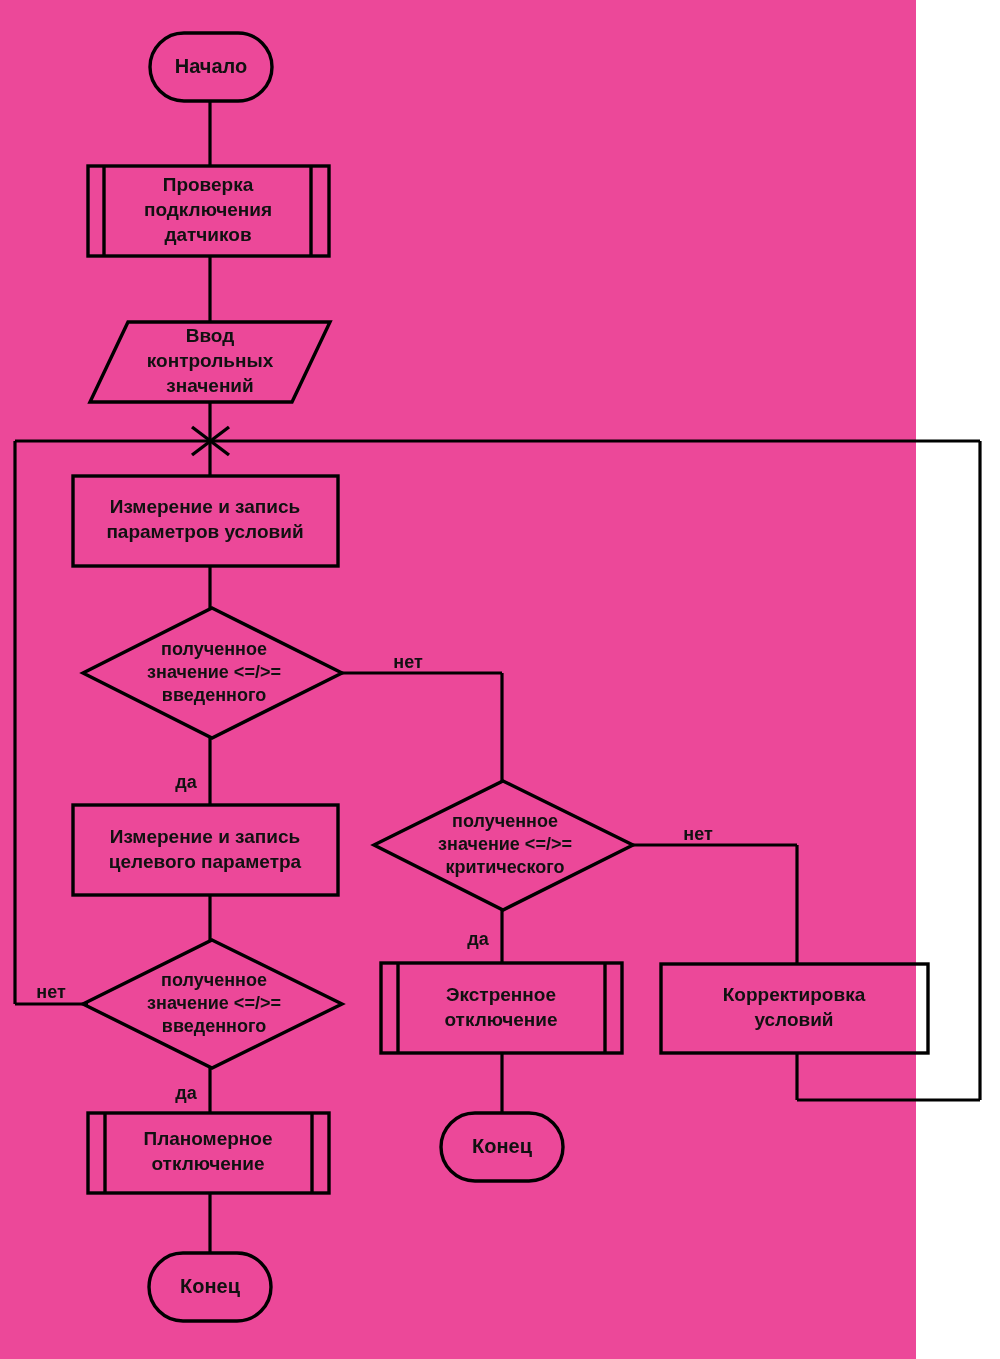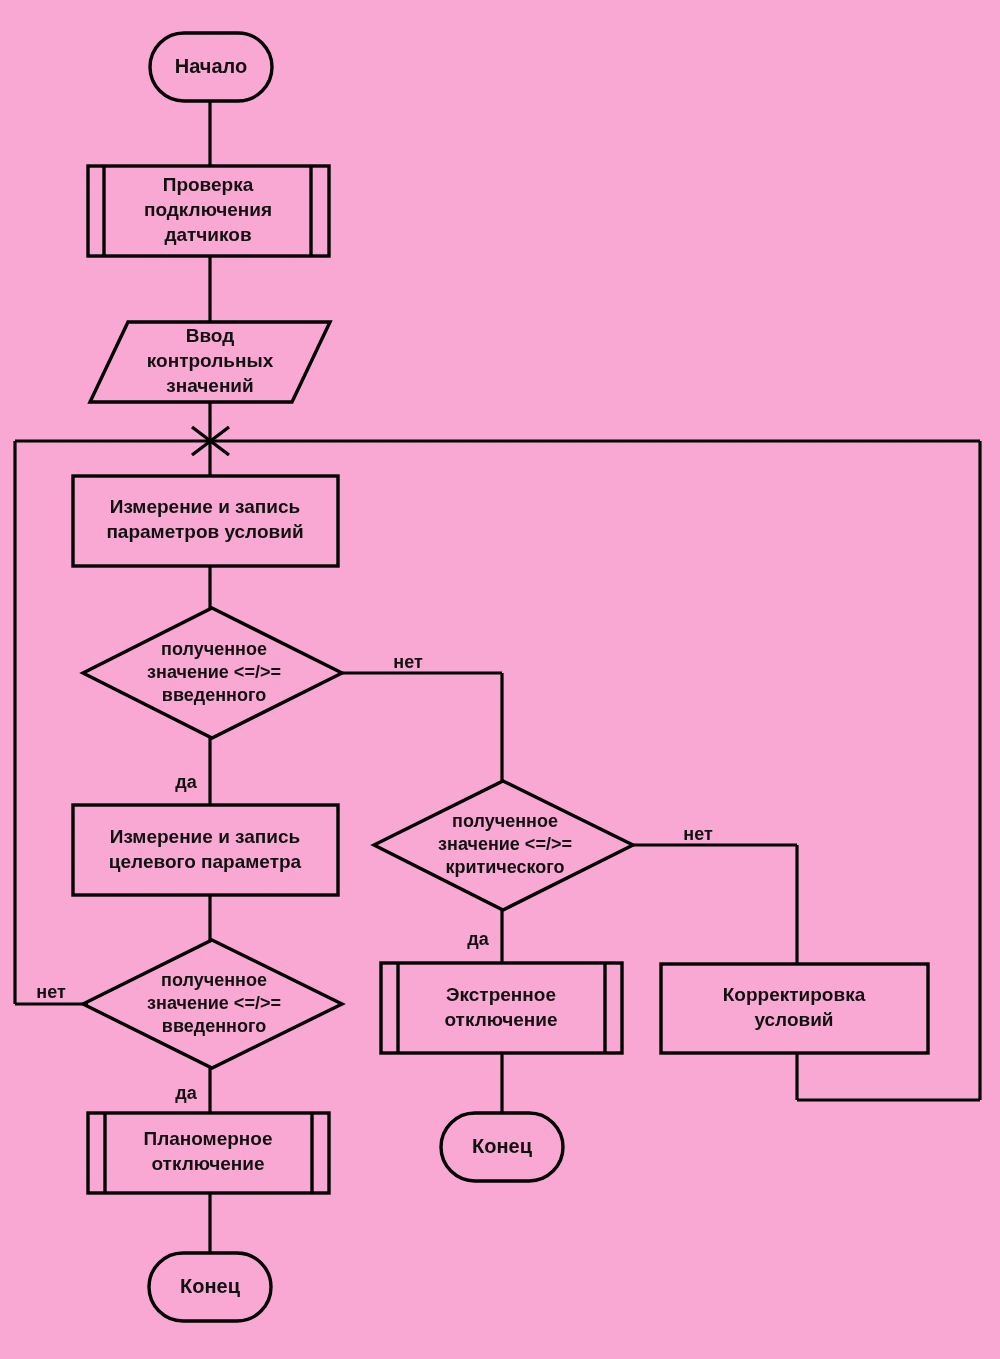--- a/index.html
+++ b/index.html
@@ -2,23 +2,23 @@
 <html><head>
 <meta charset="utf-8">
 <style>
   html, body {
     margin: 0;
     padding: 0;
     background: #ffffff;
   }
   #canvas {
     position: relative;
-    width: 1000px;
+    width: 916px;
     height: 1359px;
-    background: #f9a8d4;
+    background: #ec4899;
     font-family: "Liberation Sans", sans-serif;
   }
   svg.flow {
     position: absolute;
     top: 0;
     left: 0;
     width: 1000px;
     height: 1359px;
   }
   .shape-fill {

